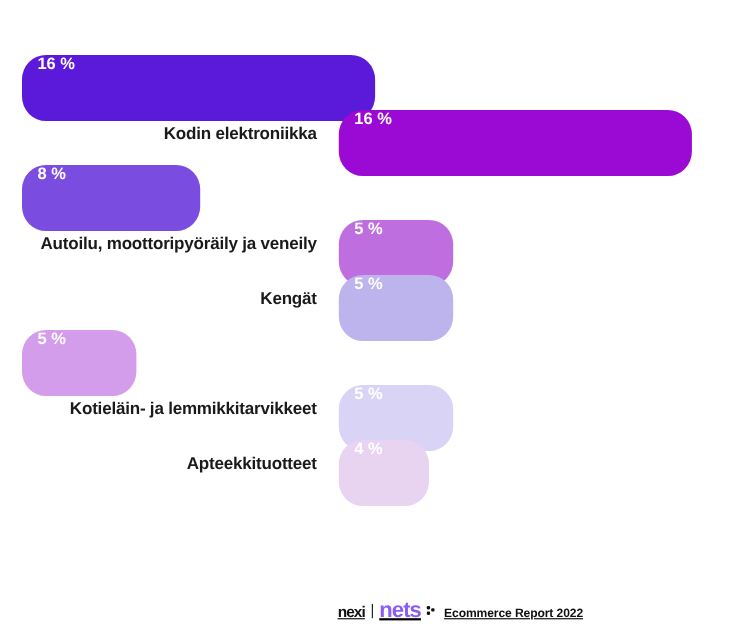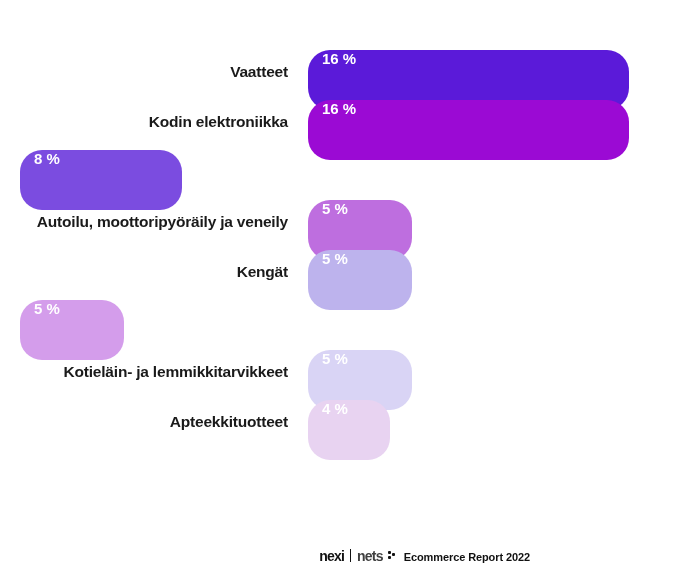--- a/index.html
+++ b/index.html
@@ -81,20 +81,21 @@
     position: absolute;
     left: 0;
     right: 0;
     bottom: 6px;
     height: 20px;
     display: flex;
     align-items: center;
     justify-content: flex-end;
     padding-right: 155px;
     box-sizing: border-box;
+    text-decoration: underline;
   }
 
   .footer-inner {
     display: flex;
     align-items: baseline;
     gap: 4px;
     color: #111111;
   }
 
   .logo-nexi {
@@ -109,24 +110,24 @@
     display: inline-block;
     width: 1px;
     height: 13px;
     background: #111111;
     margin: 0 2px;
     position: relative;
     top: 1px;
   }
 
   .logo-nets {
-    font-size: 14px;
+    font-size: 20px;
     font-weight: bold;
     letter-spacing: -0.8px;
-    color: #404040;
+    color: #8b5cf6;
     line-height: 1;
   }
 
   .logo-mark {
     display: inline-block;
     width: 8px;
     height: 10px;
     position: relative;
     top: 0px;
     margin-left: 1px;
@@ -149,21 +150,20 @@
     line-height: 1;
   }
 </style>
 </head>
 <body>
 
 <div id="chart-root">
 
   <div class="rows" id="rows">
       <div class="bar-row">
-        <div class="row-label">Vaatteet</div>
         <div class="bar-track">
           <div class="bar" style="width: 321px; background: rgb(91, 26, 217);">
             <span class="bar-value" style="color: rgb(255, 255, 255);">16 %</span>
           </div>
         </div>
       </div>
       <div class="bar-row">
         <div class="row-label">Kodin elektroniikka</div>
         <div class="bar-track">
           <div class="bar" style="width: 321px; background: rgb(155, 10, 212);">

